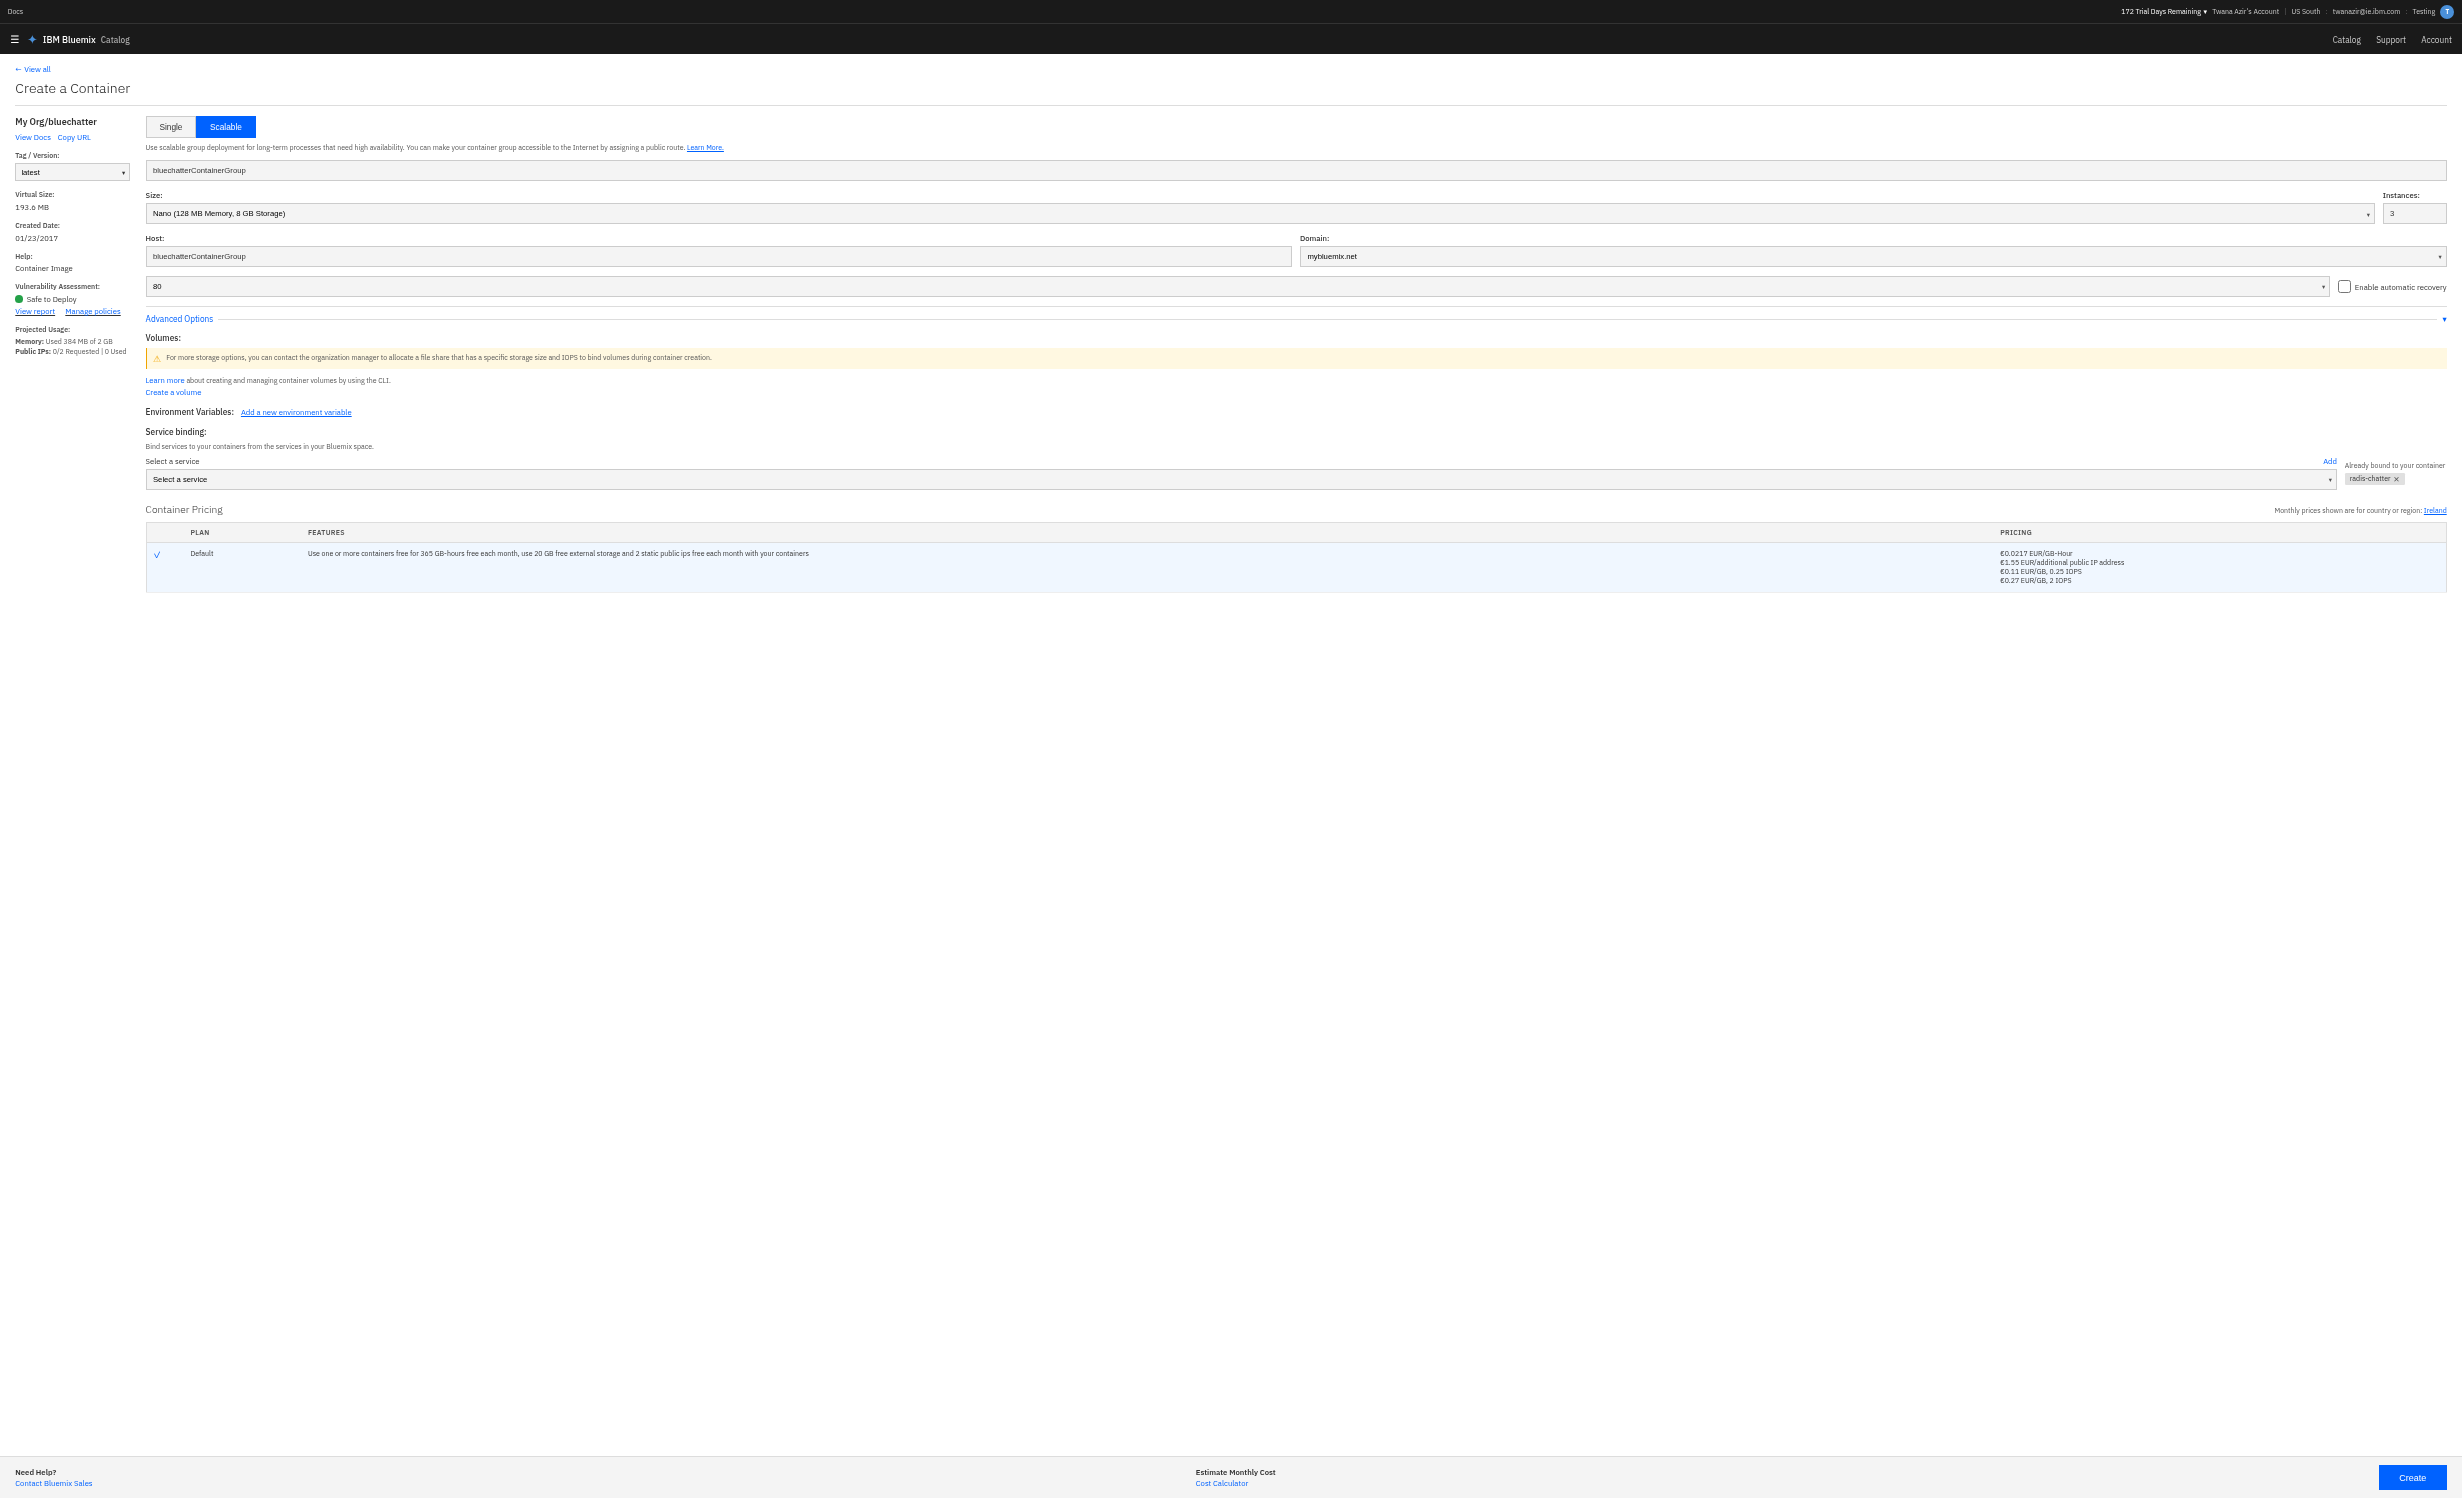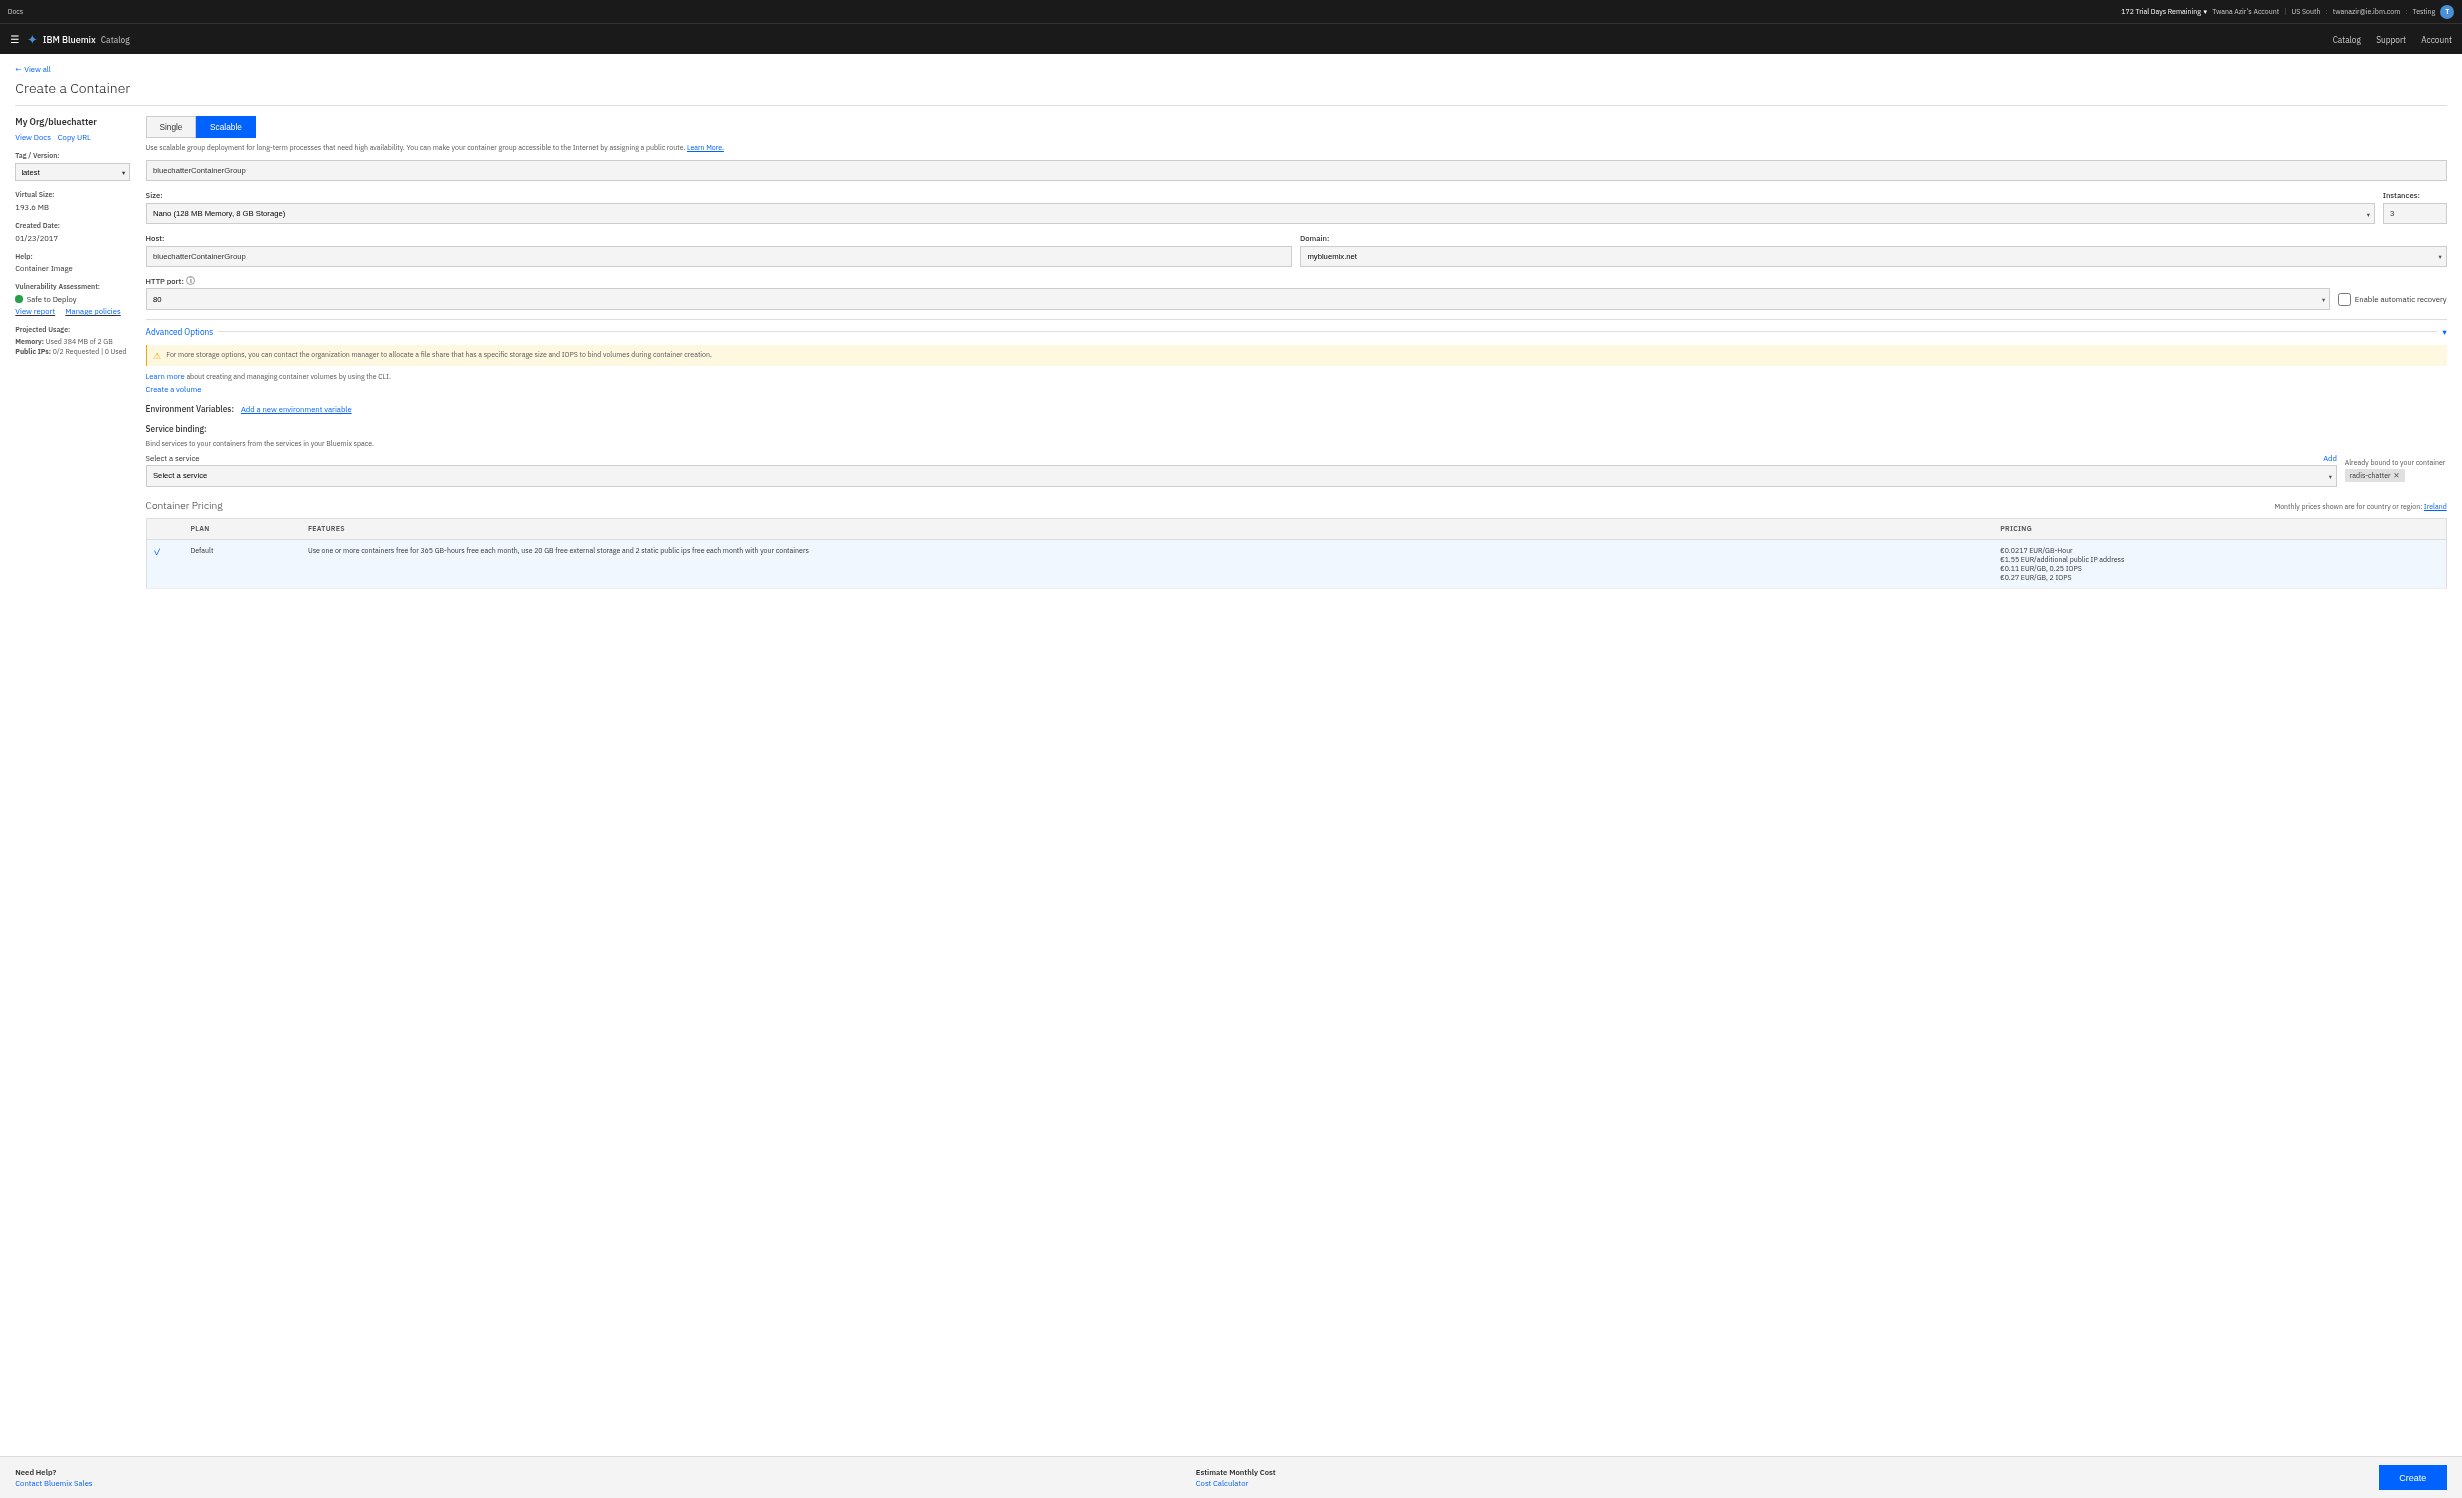--- a/index.html
+++ b/index.html
@@ -320,24 +320,20 @@
               </select>
               <span class="arrow">▾</span>
             </div>
           </div>
         </div>
       </div>
 
       <div class="form-section">
         <div class="http-row">
           <div class="http-col">
-            <div class="form-label">
-              <span>HTTP port:</span>
-              <span class="info-icon" title="info">i</span>
-            </div>
             <div class="select-input-wrapper">
               <select class="select-input" style="width:100%;">
                 <option>80</option>
               </select>
               <span class="arrow">▾</span>
             </div>
           </div>
           <div class="checkbox-row" style="padding-bottom:3.8px;">
             <input type="checkbox" id="auto-recovery" style="">
             <label for="auto-recovery">Enable automatic recovery</label>
@@ -345,20 +341,21 @@
         </div>
       </div>
 
       <div class="advanced-toggle">
         <span>Advanced Options</span>
         <div class="advanced-toggle-line"></div>
         <span>▾</span>
       </div>
 
       <div class="form-section">
+        <div class="section-title">Volumes:</div>
         <div class="warning-box">
           <span class="warning-icon">⚠</span>
           <span>For more storage options, you can contact the organization manager to allocate a file share that has a specific storage size and IOPS to bind volumes during container creation.</span>
         </div>
         <div style="font-size:7px;color:#555;margin-bottom:2.6px;">
           <a href="#" class="section-link" style="display:inline;">Learn more</a>
           <span> about creating and managing container volumes by using the CLI.</span>
         </div>
         <a href="#" class="section-link">Create a volume</a>
       </div>

